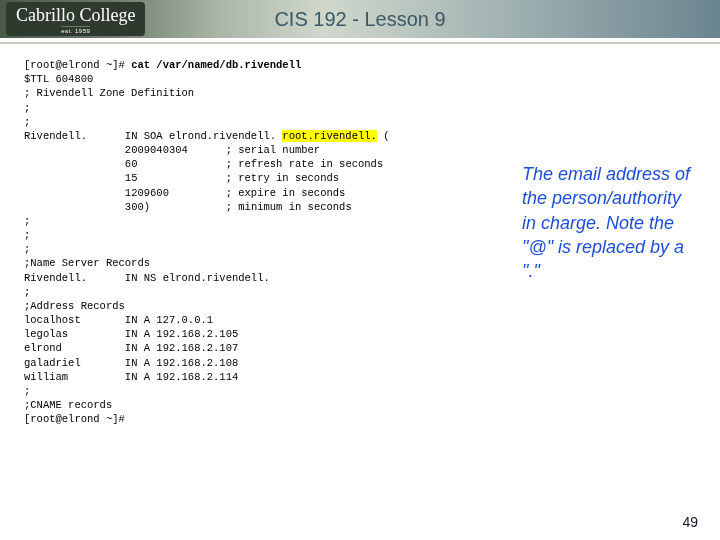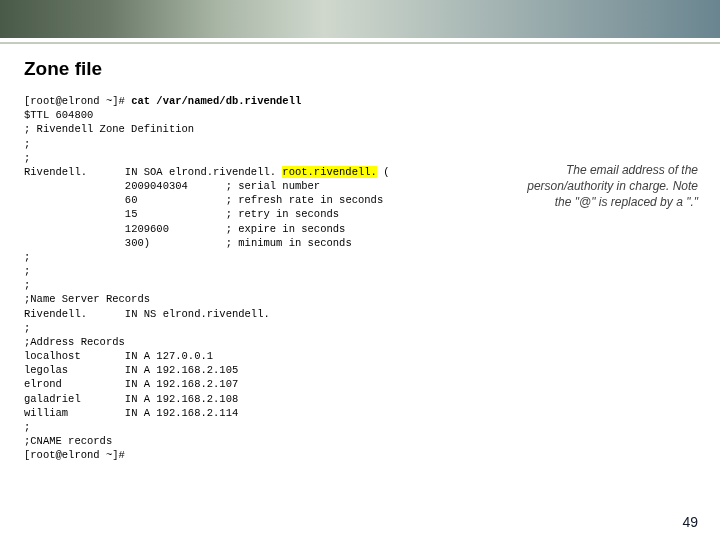--- a/index.html
+++ b/index.html
@@ -75,44 +75,47 @@
     font-weight: 700;
   }
   .hl {
     background: #ffff00;
   }
   .annotation {
     position: absolute;
     right: 22px;
     top: 118px;
     width: 176px;
-    color: #404040;
+    color: #1d4ed8;
     font-family: Verdana, sans-serif;
-    font-size: 12px;
+    font-size: 18px;
     font-style: italic;
     line-height: 1.35;
-    text-align: right;
   }
   .slide-num {
     position: absolute;
     bottom: 10px;
     right: 22px;
     font-size: 14px;
     color: #0f172a;
   }
 </style>
 </head>
 <body>
 
 <div class="header-bar">
+  <div class="logo">
+    <span>Cabrillo College</span>
+    <span class="est">est. 1959</span>
+  </div>
+  <div class="header-title">CIS 192 - Lesson 9</div>
 </div>
 <div class="thin-line"></div>
 
 <div class="content">
-  <div class="section-title">Zone file</div>
 
   <div class="code-block"><span>[root@elrond ~]# </span><span class="cmd">cat /var/named/db.rivendell</span>
 <span>$TTL 604800</span>
 <span>; Rivendell Zone Definition</span>
 <span>;</span>
 <span>;</span>
 <span>Rivendell.</span>      <span>IN SOA elrond.rivendell. </span><span class="hl">root.rivendell.</span><span> (</span>
                 <span>2009040304</span>      <span>; serial number</span>
                 <span>60</span>              <span>; refresh rate in seconds</span>
                 <span>15</span>              <span>; retry in seconds</span>

